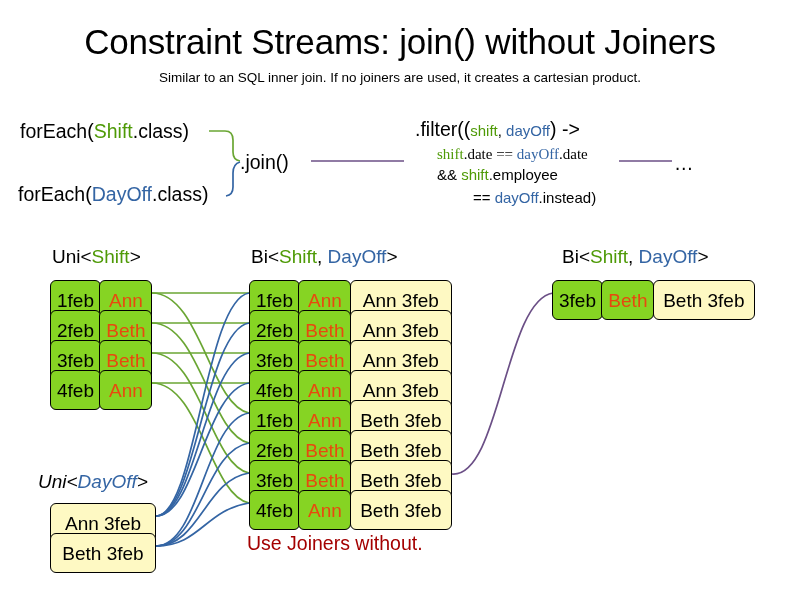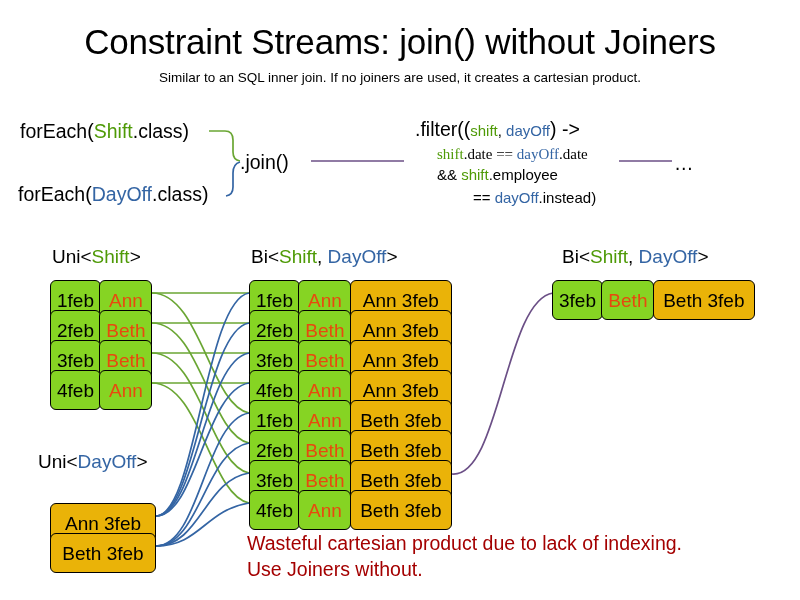--- a/index.html
+++ b/index.html
@@ -29,21 +29,21 @@
 
   .rowbox{position:absolute;height:40px;display:flex;align-items:stretch;}
   .cell{
     box-sizing:border-box;
     border:1.6px solid #000;border-radius:6px;
     display:flex;align-items:center;justify-content:center;
     font-size:19px;line-height:1;white-space:nowrap;
     margin-right:-1.6px;
   }
   .cell.green{background:#86d423;}
-  .cell.blue{background:#eab308;}
+  .cell.blue{background:#fef9c3;}
   .date{color:#000;}
   .name{color:#e8490f;}
   .dayoff{color:#000;}
 
   #warn{
     position:absolute;left:247px;top:531px;
     font-size:19.5px;color:#a40000;line-height:1.33;white-space:nowrap;
   }
   .ell{position:absolute;font-size:19.5px;color:#000;}
 </style>
@@ -119,21 +119,21 @@
   </div>
 
   <div class="colhead" style="left:251px;top:246px;">
     <span>Bi&lt;</span><span class="g">Shift</span><span>, </span><span class="b">DayOff</span><span>&gt;</span>
   </div>
 
   <div class="colhead" style="left:562px;top:246px;">
     <span>Bi&lt;</span><span class="g">Shift</span><span>, </span><span class="b">DayOff</span><span>&gt;</span>
   </div>
 
-  <div class="colhead" style="left:38px;top:451px;">
+  <div class="colhead" style="left:38px;top:471px;font-style:italic;">
     <span>Uni&lt;</span><span class="b">DayOff</span><span>&gt;</span>
   </div>
 
   <div class="rowbox" style="left:50px;top:280px;">
     <div class="cell green date" style="width:51px;">1feb</div>
     <div class="cell green name" style="width:53px;">Ann</div>
   </div>
   <div class="rowbox" style="left:50px;top:310px;">
     <div class="cell green date" style="width:51px;">2feb</div>
     <div class="cell green name" style="width:53px;">Beth</div>
@@ -195,17 +195,16 @@
     <div class="cell blue dayoff" style="width:102px;">Beth 3feb</div>
   </div>
 
   <div class="rowbox" style="left:552px;top:280px;">
     <div class="cell green date" style="width:51px;">3feb</div>
     <div class="cell green name" style="width:53px;">Beth</div>
     <div class="cell blue dayoff" style="width:102px;">Beth 3feb</div>
   </div>
 
   <div id="warn">
-    <div>Wasteful cartesian product due to lack of indexing.</div>
     <div>Use Joiners without.</div>
   </div>
 
 </div>
 
 </body></html>

